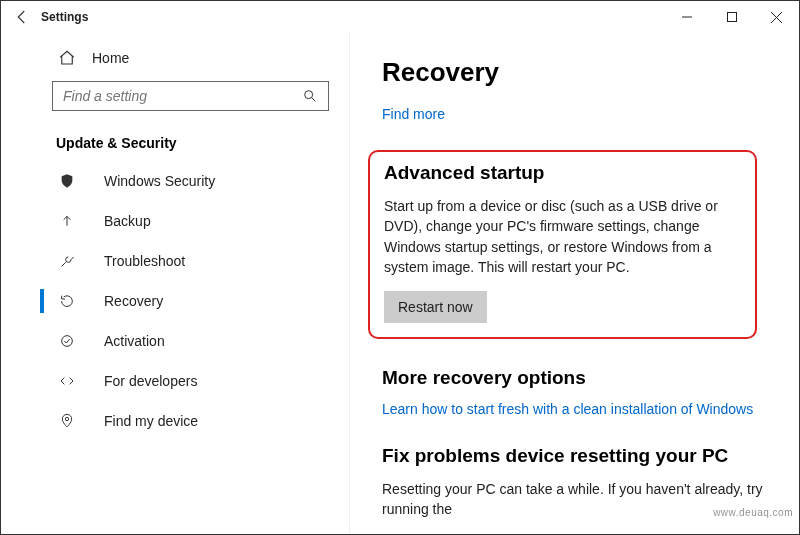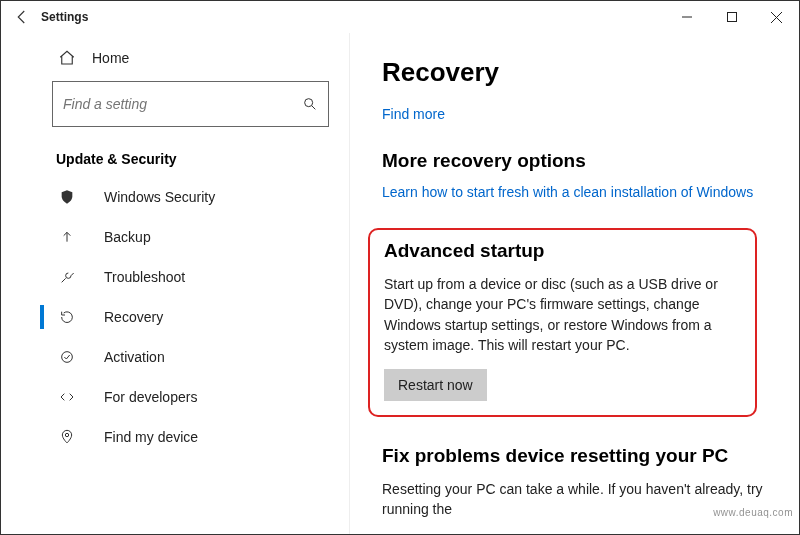--- a/index.html
+++ b/index.html
@@ -5,21 +5,21 @@
 * { margin: 0; padding: 0; box-sizing: border-box; }
 body { font-family: "Segoe UI", Arial, sans-serif; background: #fff; width: 800px; height: 535px; overflow: hidden; border: 1px solid #333; position: relative; }
 .titlebar { height: 32px; display: flex; align-items: center; padding: 0 0 0 12px; font-weight: bold; }
 .titlebar .back { width: 28px; font-size: 16px; color: #333; }
 .titlebar .title { font-size: 12px; color: #222; }
 .titlebar .wincontrols { margin-left: auto; display: flex; }
 .titlebar .wc { width: 45px; height: 30px; display: flex; align-items: center; justify-content: center; font-size: 13px; color: #222; font-family: "Segoe UI", Arial, sans-serif; }
 .wrap { display: flex; height: calc(100% - 32px); margin-left: 39px; }
 .sidebar { width: 310px; padding: 8px 20px 0 12px; border-right: 1px solid #eee; }
 .navhome { display: flex; align-items: center; gap: 16px; padding: 8px 6px 14px; font-size: 14px; color: #222; }
-.searchwrap { border: 1px solid #666; height: 46px; display: flex; align-items: center; padding: 0 10px; margin-bottom: 18px; }
+.searchwrap { border: 1px solid #666; height: 30px; display: flex; align-items: center; padding: 0 10px; margin-bottom: 18px; }
 .searchwrap input { flex: 1; border: none; outline: none; font-size: 14px; font-style: italic; color: #555; background: transparent; }
 .searchwrap .sicon { font-size: 14px; color: #333; }
 .sechead { font-size: 14px; font-weight: 600; padding: 6px 4px 10px; }
 .navitem { display: flex; align-items: center; gap: 28px; padding: 12px 6px; font-size: 14px; color: #222; position: relative; text-align: right; }
 .navitem .nicon { width: 18px; display: flex; justify-content: center; color: #333; }
 .navitem.selected::before { content: ""; position: absolute; left: -12px; top: 8px; bottom: 8px; width: 4px; background: #0078d4; }
 .content { flex: 1; padding: 18px 32px 0 32px; overflow: hidden; }
 .pagetitle { font-size: 26px; font-weight: 600; margin-bottom: 18px; margin-top: 6px; }
 .link { color: #0066cc; font-size: 14px; margin-bottom: 28px; display: block; }
 .group { margin-bottom: 28px; }
@@ -138,29 +138,29 @@
           </svg>
         </span>
       <span>Find my device</span>
     </div>
   </div>
 
   <div class="content">
     <h1 class="pagetitle">Recovery</h1>
     <a class="link">Find more</a>
 
-    <div class="group">
-      <h2>More recovery options</h2>
-      <a class="link" style="margin-bottom:0">Learn how to start fresh with a clean installation of Windows</a>
-    </div>
-
     <div class="group highlight">
       <h2>Advanced startup</h2>
       <p>Start up from a device or disc (such as a USB drive or DVD), change your PC's firmware settings, change Windows startup settings, or restore Windows from a system image. This will restart your PC.</p>
       <button class="btn">Restart now</button>
+    </div>
+
+    <div class="group">
+      <h2>More recovery options</h2>
+      <a class="link" style="margin-bottom:0">Learn how to start fresh with a clean installation of Windows</a>
     </div>
 
     <div class="group">
       <h2>Fix problems device resetting your PC</h2>
       <p>Resetting your PC can take a while. If you haven't already, try running the</p>
     </div>
   </div>
 </div>
 
 <div class="watermark">www.deuaq.com</div>

